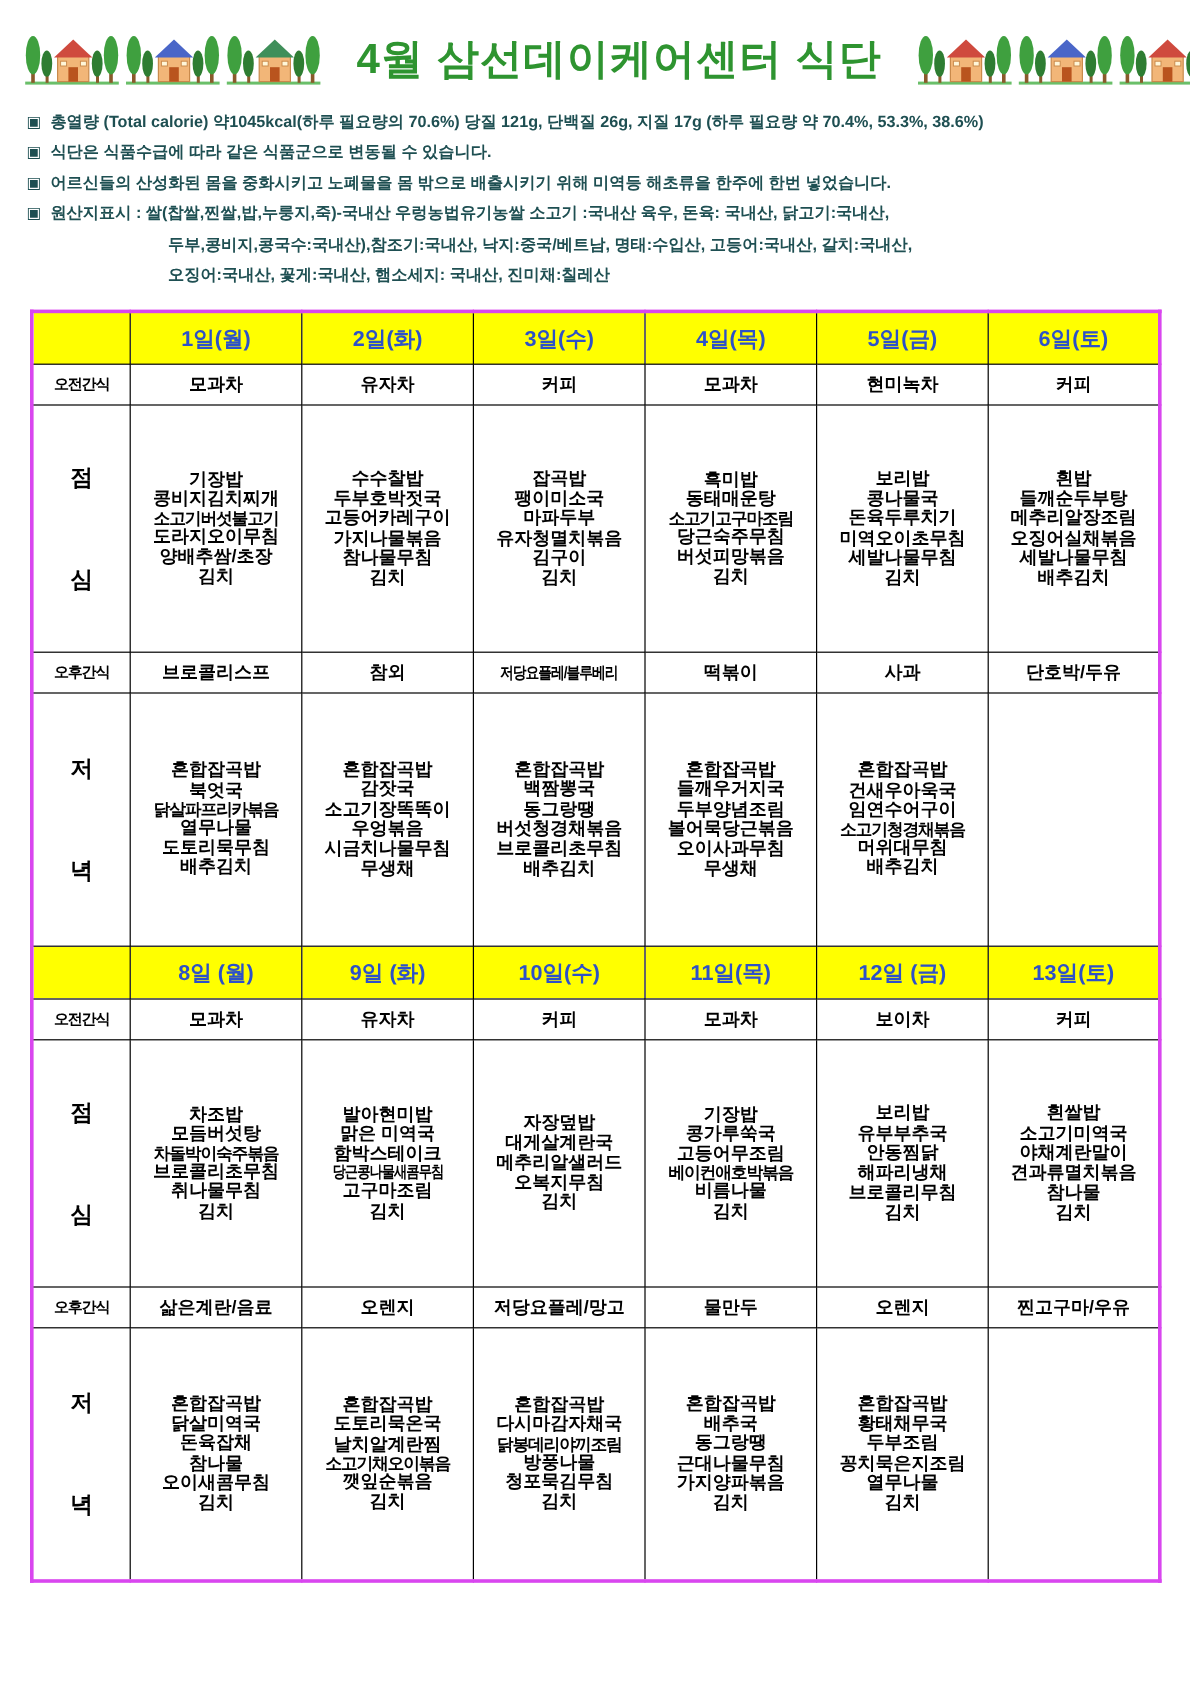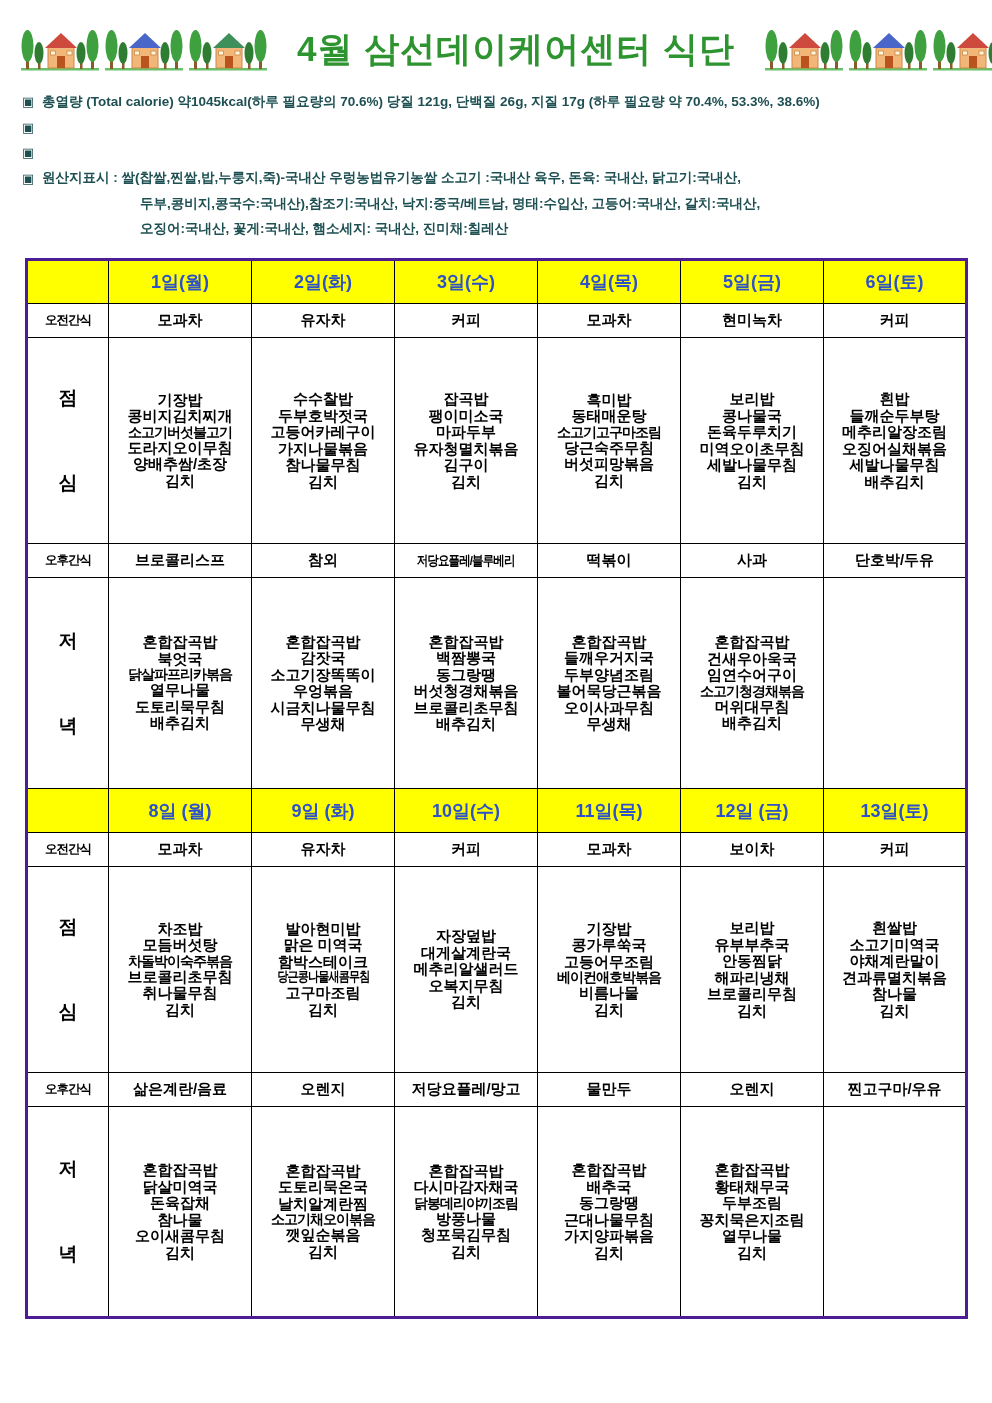--- a/index.html
+++ b/index.html
@@ -24,21 +24,21 @@
   
   .notes{margin:16px 0 0 22px;color:#1e4f52;font-weight:bold;font-size:13.5px;}
   .note-line{height:25.5px;display:flex;align-items:center;white-space:nowrap;}
   .note-line .bullet{width:20px;font-size:13px;}
   .note-line.indent{padding-left:118px;}
   
   table.menu-table{
     margin:16px 0 0 25px;
     border-collapse:collapse;table-layout:fixed;
     width:942px;
-    border:3px solid #4c1d95;
+    border:3px solid #d946ef;
   }
   .menu-table td,.menu-table th{border:1px solid #000;padding:0;overflow:hidden;}
   col.label-col{width:82px;}
   col.day-col{width:143px;}
   tr.day-header-row{height:44px;}
   tr.day-header-row th{background:#ffff00;}
   .day-cell{color:#2d51c8;font-size:18px;font-weight:bold;text-align:center;}
   tr.snack-row{height:34px;}
   .snack-label{font-size:12.5px;font-weight:bold;text-align:center;letter-spacing:-1px;margin-left:36px;}
   .snack-cell{font-size:15px;font-weight:bold;text-align:center;white-space:nowrap;}
@@ -170,23 +170,25 @@
       </span>
   </div>
 
   <div class="notes">
       <div class="note-line">
         <span class="bullet">▣</span>
         <span>총열량 (Total calorie) 약1045kcal(하루 필요량의 70.6%) 당질 121g, 단백질 26g, 지질 17g  (하루 필요량 약 70.4%, 53.3%, 38.6%)</span>
       </div>
       <div class="note-line">
         <span class="bullet">▣</span>
+        <span>식단은 식품수급에 따라 같은 식품군으로 변동될 수 있습니다.</span>
       </div>
       <div class="note-line">
         <span class="bullet">▣</span>
+        <span>어르신들의 산성화된 몸을 중화시키고 노폐물을 몸 밖으로 배출시키기 위해 미역등 해초류을 한주에 한번 넣었습니다.</span>
       </div>
       <div class="note-line">
         <span class="bullet">▣</span>
         <span>원산지표시 : 쌀(찹쌀,찐쌀,밥,누룽지,죽)-국내산 우렁농법유기농쌀  소고기 :국내산 육우, 돈육: 국내산, 닭고기:국내산,</span>
       </div>
       <div class="note-line indent">
         <span>두부,콩비지,콩국수:국내산),참조기:국내산, 낙지:중국/베트남, 명태:수입산, 고등어:국내산, 갈치:국내산,</span>
       </div>
       <div class="note-line indent">
         <span>오징어:국내산, 꽃게:국내산, 햄소세지: 국내산, 진미채:칠레산</span>

